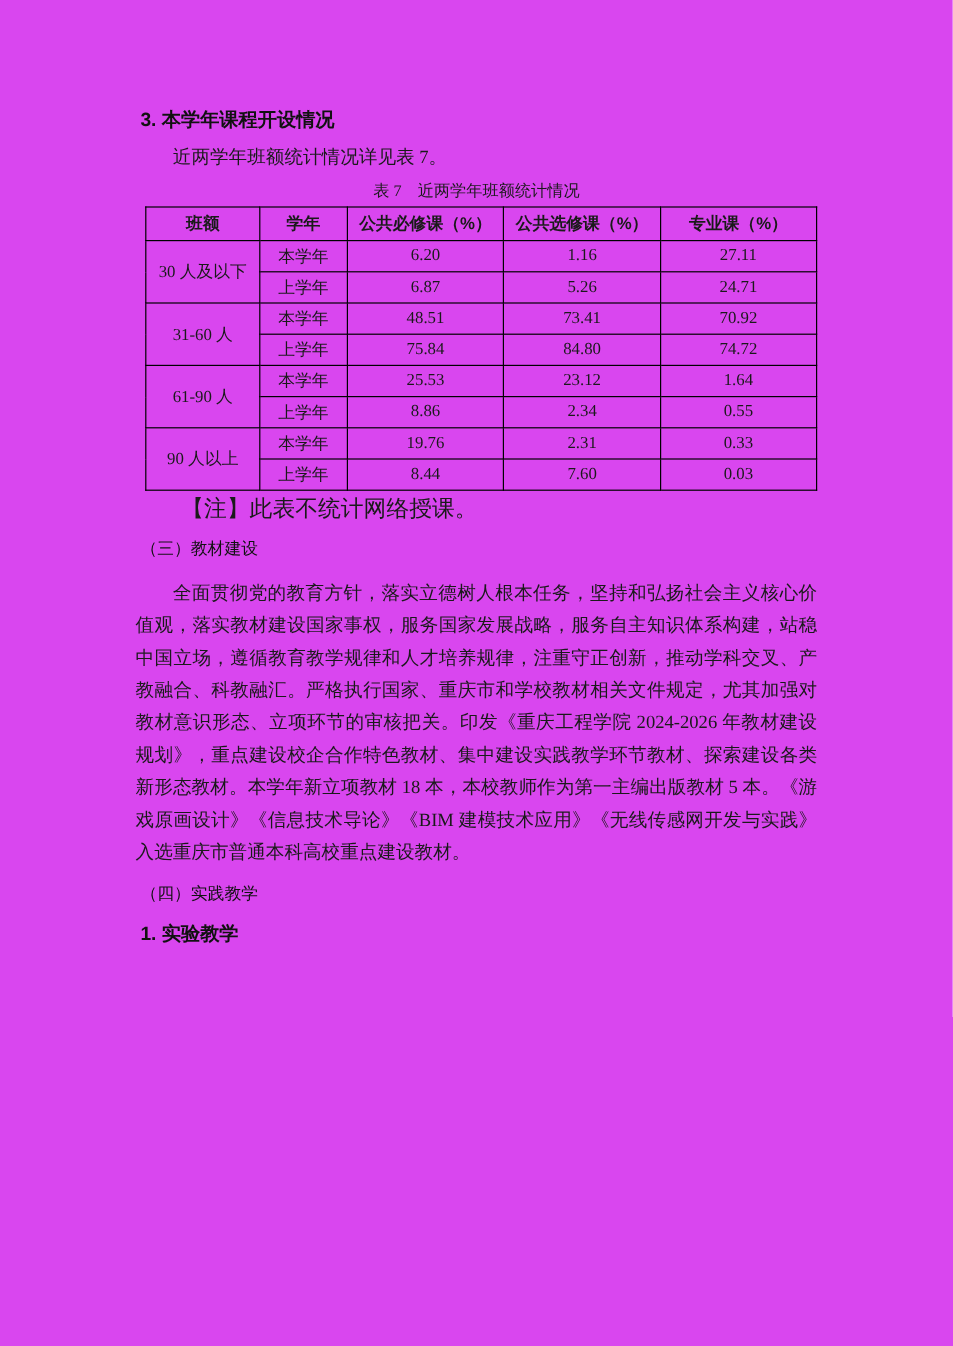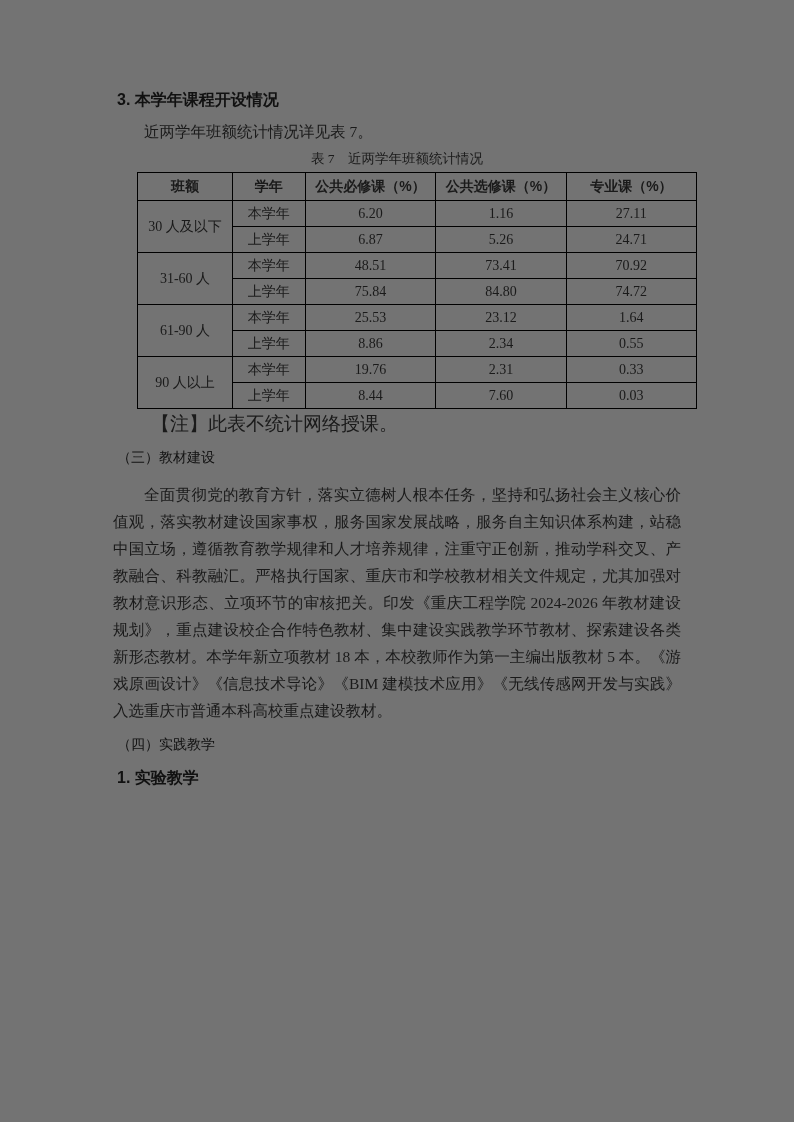--- a/index.html
+++ b/index.html
@@ -1,20 +1,20 @@
 <!DOCTYPE html>
 <html><head>
 <meta charset="utf-8">
 <style>
   html, body { margin: 0; padding: 0; background: #ffffff; }
   .page {
     position: relative;
     width: 794px;
     height: 1122px;
-    background: #737373;
+    background: #d946ef;
     color: #1a1a1a;
     font-family: "Liberation Serif", "DejaVu Serif", serif;
     overflow: hidden;
     box-sizing: border-box;
   }
   .content {
     position: absolute;
     top: 90px;
     left: 113px;
     width: 568px;
@@ -41,21 +41,21 @@
     margin: 0;
   }
   .table-caption {
     text-align: center;
     font-size: 13.5px;
     margin: 5px 0 4px 0;
   }
   table.stats {
     border-collapse: collapse;
     width: 560px;
-    margin-left: 24px;
+    margin-left: 8px;
     table-layout: fixed;
   }
   table.stats th, table.stats td {
     border: 1px solid #000;
     text-align: center;
     vertical-align: middle;
     height: 25px;
     font-size: 14px;
     padding: 0 2px;
   }

